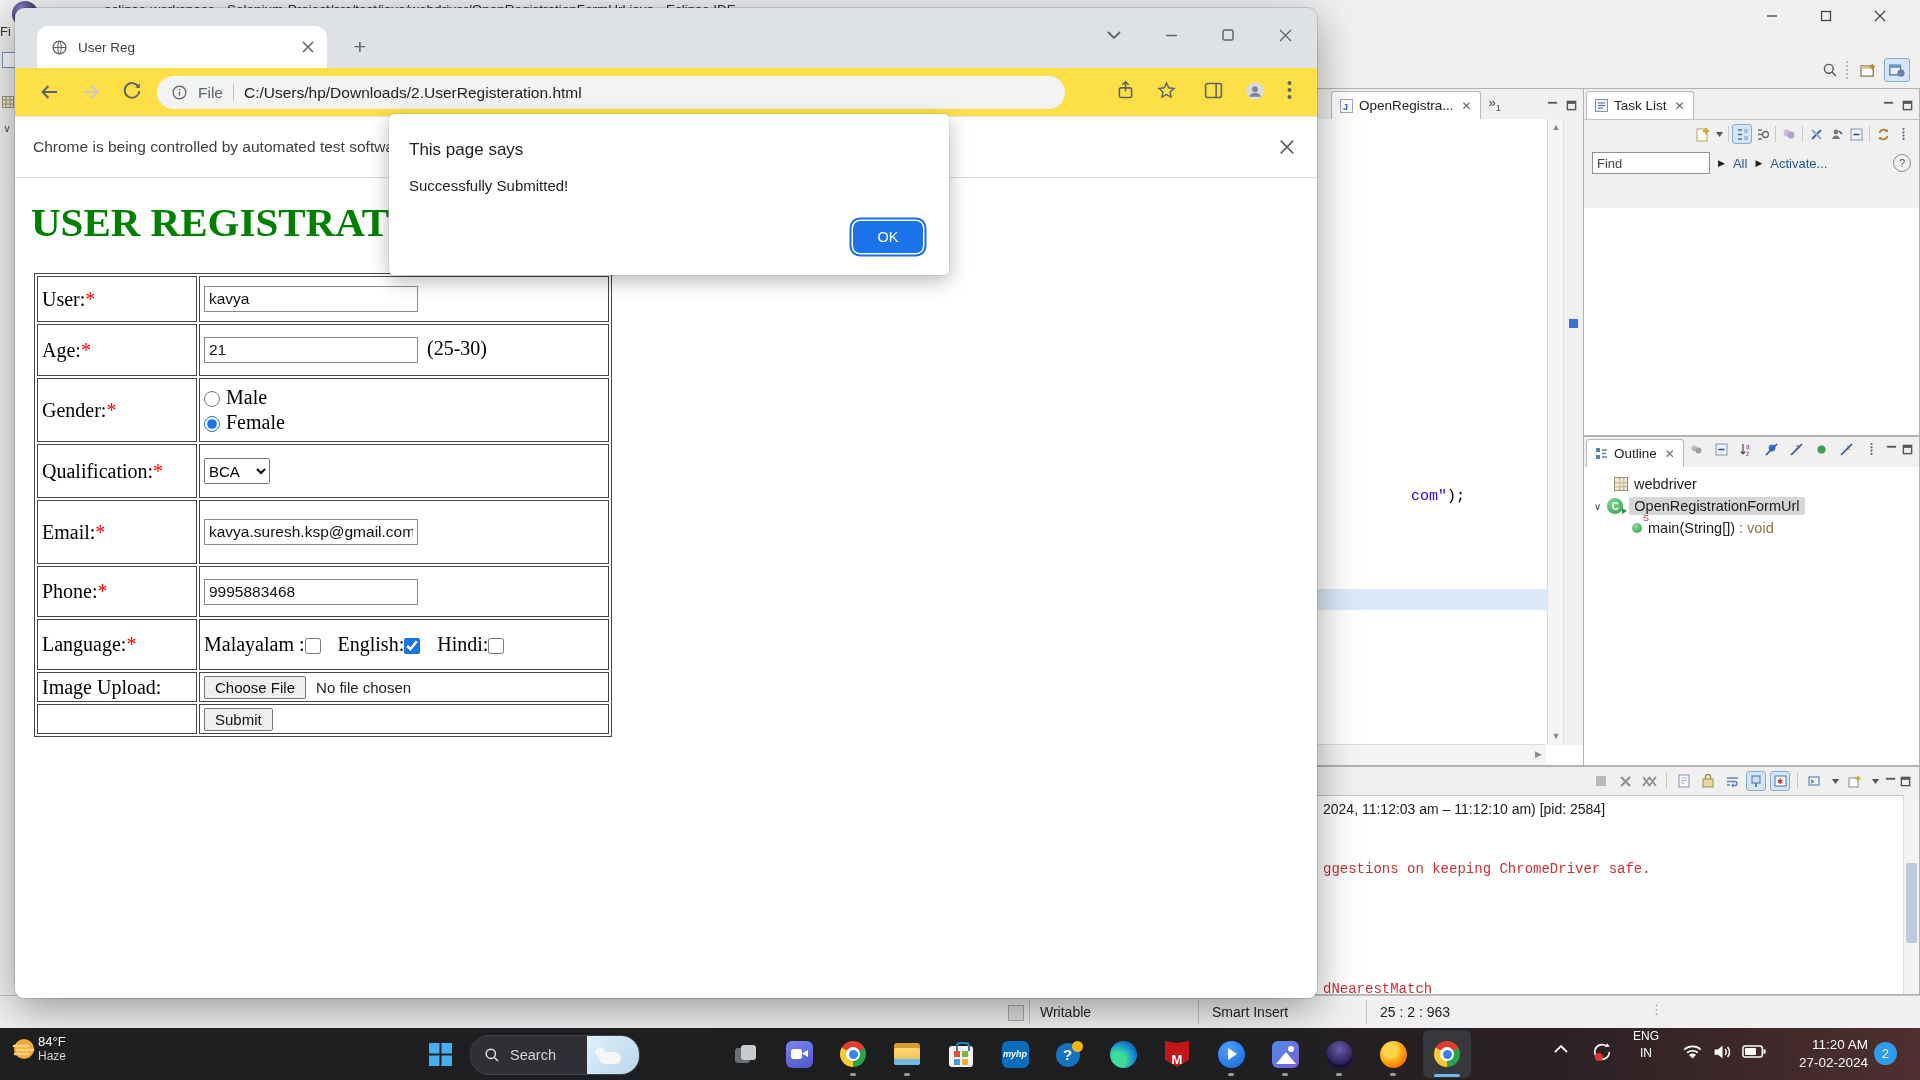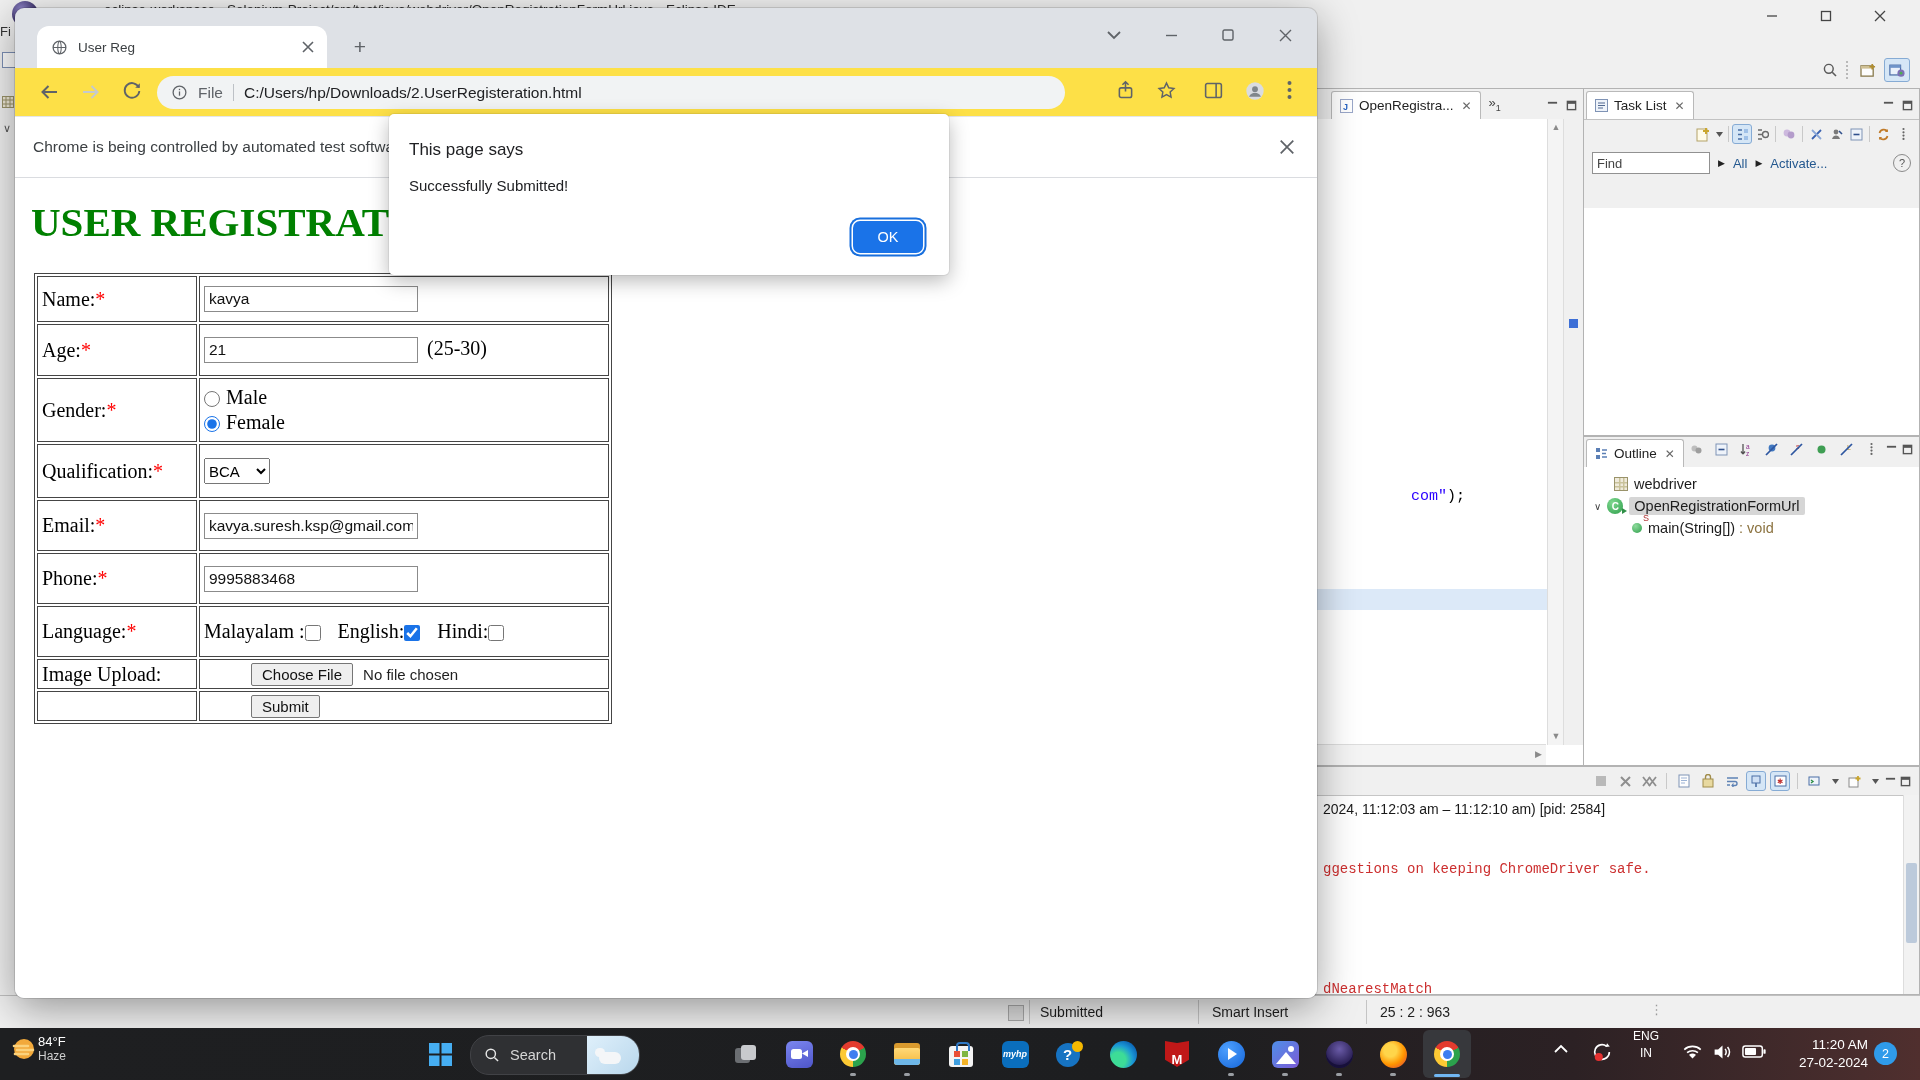--- a/index.html
+++ b/index.html
@@ -60,21 +60,21 @@
   #regtable{position:absolute;left:19px;top:95px;width:578px;border-collapse:separate;border-spacing:2px;
             border:1px solid #454545;font-family:"Liberation Serif",serif;font-size:20px;color:#000;}
   #regtable td{border:1px solid #454545;padding:2px 4px;vertical-align:middle;}
   #regtable td.lbl{width:150px;}
   .star{color:#ff0000;}
   .fin{font-family:"Liberation Sans",sans-serif;font-size:15.5px;width:204px;height:22px;border:1px solid #8b8b8b;
        padding:1px 4px;box-sizing:content-box;color:#111;}
   input[type=radio],input[type=checkbox]{width:16px;height:16px;accent-color:#1a73e8;margin:0 6px 0 0;vertical-align:-3px;}
   .cb{margin:0 4px 0 6px;}
   .btn{font-family:"Liberation Sans",sans-serif;font-size:15px;background:#efefef;border:1px solid #767676;
-       border-radius:2px;padding:2px 10px;color:#111;margin-left:47px;}
+       border-radius:2px;padding:2px 10px;color:#111;}
   select.fsel{font-family:"Liberation Sans",sans-serif;font-size:15px;height:26px;min-width:66px;}
   .filetxt{font-family:"Liberation Sans",sans-serif;font-size:15px;color:#1f1f1f;margin-left:10px;}
 
   
   #alert{position:absolute;left:389px;top:114px;width:560px;height:161px;z-index:20;background:#fff;border-radius:5px;
          box-shadow:0 6px 20px rgba(0,0,0,.28),0 0 0 1px rgba(0,0,0,.06);}
   #alert .t{position:absolute;left:20px;top:26px;font-size:17px;color:#202124;}
   #alert .m{position:absolute;left:20px;top:63px;font-size:15px;color:#202124;}
   #okbtn{position:absolute;right:26px;bottom:22px;width:70px;height:32px;background:#1a73e8;color:#fff;
          font-size:14.5px;border:none;border-radius:7px;box-shadow:0 0 0 1.5px #fff,0 0 0 3.5px #186fdd;
@@ -492,21 +492,21 @@
         
       </div>
       <div class="abs" style="right:0;top:28px;bottom:0;width:15px;background:#f2f2f2;border-left:1px solid #ddd;">
         <div class="abs" style="left:2px;right:2px;top:68px;height:80px;background:#bccadb;border-radius:2px;"></div>
       </div>
     </div>
 
     <div class="abs" style="left:0;top:995px;width:1920px;height:33px;background:#f0f0f0;border-top:1px solid #c0c0c0;font-size:14px;color:#1e1e1e;">
       <div class="abs" style="left:1008px;top:9px;width:14px;height:14px;background:#dcdcdc;border:1px solid #a8a8a8;"></div>
       <div class="abs" style="left:1029px;top:4px;width:1px;height:24px;background:#c4c4c4;"></div>
-      <div class="abs" style="left:1040px;top:8px;">Submitted</div>
+      <div class="abs" style="left:1040px;top:8px;">Writable</div>
       <div class="abs" style="left:1198px;top:4px;width:1px;height:24px;background:#c4c4c4;"></div>
       <div class="abs" style="left:1212px;top:8px;">Smart Insert</div>
       <div class="abs" style="left:1366px;top:4px;width:1px;height:24px;background:#c4c4c4;"></div>
       <div class="abs" style="left:1380px;top:8px;">25 : 2 : 963</div>
       <div class="abs" style="left:1650px;top:6px;color:#9a9a9a;font-size:13px;letter-spacing:1px;">⋮</div>
     </div>
   </div>
 
   <div id="chrome">
     <div class="tabstrip">
@@ -617,40 +617,40 @@
           </svg>
         </span>
     </div>
 
     <div id="pagearea">
       <h1>USER REGISTRATION FORM</h1>
 
       <table id="regtable">
         <tbody>
             <tr style="height:46px;">
-          <td class="lbl"><span>Name:</span><span class="star">*</span></td>
+          <td class="lbl"><span>User:</span><span class="star">*</span></td>
           <td><input class="fin" type="text" value="kavya" style=""></td>
         </tr>
         <tr style="height:52px;">
           <td class="lbl"><span>Age:</span><span class="star">*</span></td>
           <td><input class="fin" type="text" value="21" style="">
               <span class="serif" style="font-size:20px;margin-left:4px;">(25-30)</span></td>
         </tr>
         <tr style="height:64px;">
           <td class="lbl"><span>Gender:</span><span class="star">*</span></td>
           <td>
             <div style="line-height:25px;"><input type="radio" name="g" style=""><span>Male</span></div>
             <div style="line-height:25px;"><input type="radio" name="g" checked="" style=""><span>Female</span></div>
           </td>
         </tr>
         <tr style="height:54px;">
           <td class="lbl"><span>Qualification:</span><span class="star">*</span></td>
           <td><select class="fsel"><option>BCA</option></select></td>
         </tr>
-        <tr style="height:51px;padding-left:12px;">
+        <tr style="height:64px;padding-left:12px;">
           <td class="lbl"><span>Email:</span><span class="star">*</span></td>
           <td><input class="fin" type="text" value="kavya.suresh.ksp@gmail.com" style=""></td>
         </tr>
         <tr style="height:51px;">
           <td class="lbl"><span>Phone:</span><span class="star">*</span></td>
           <td><input class="fin" type="text" value="9995883468" style=""></td>
         </tr>
         <tr style="height:51px;">
           <td class="lbl"><span>Language:</span><span class="star">*</span></td>
           <td>

